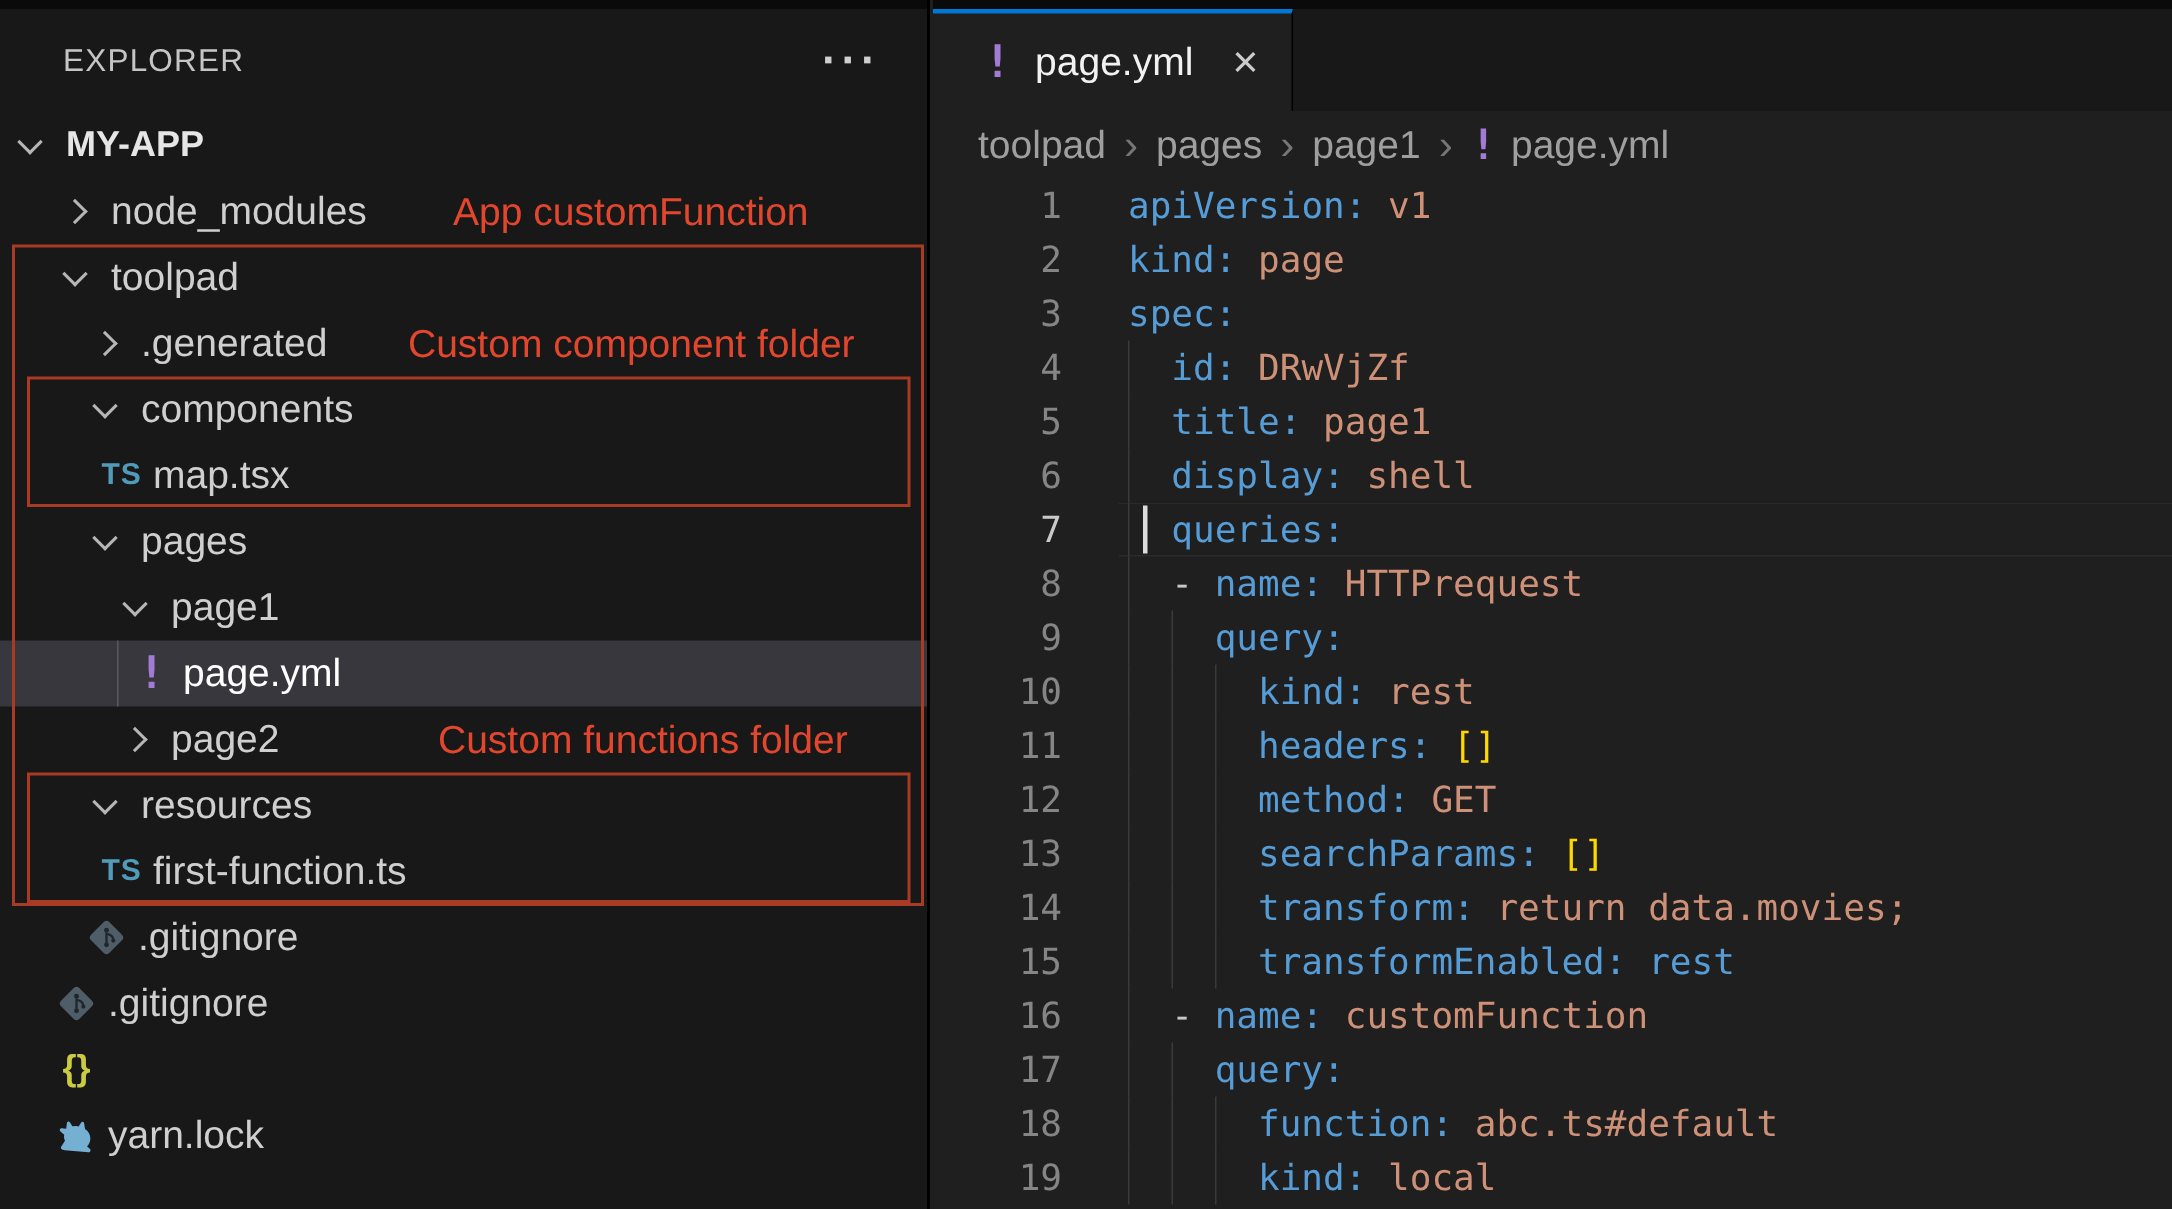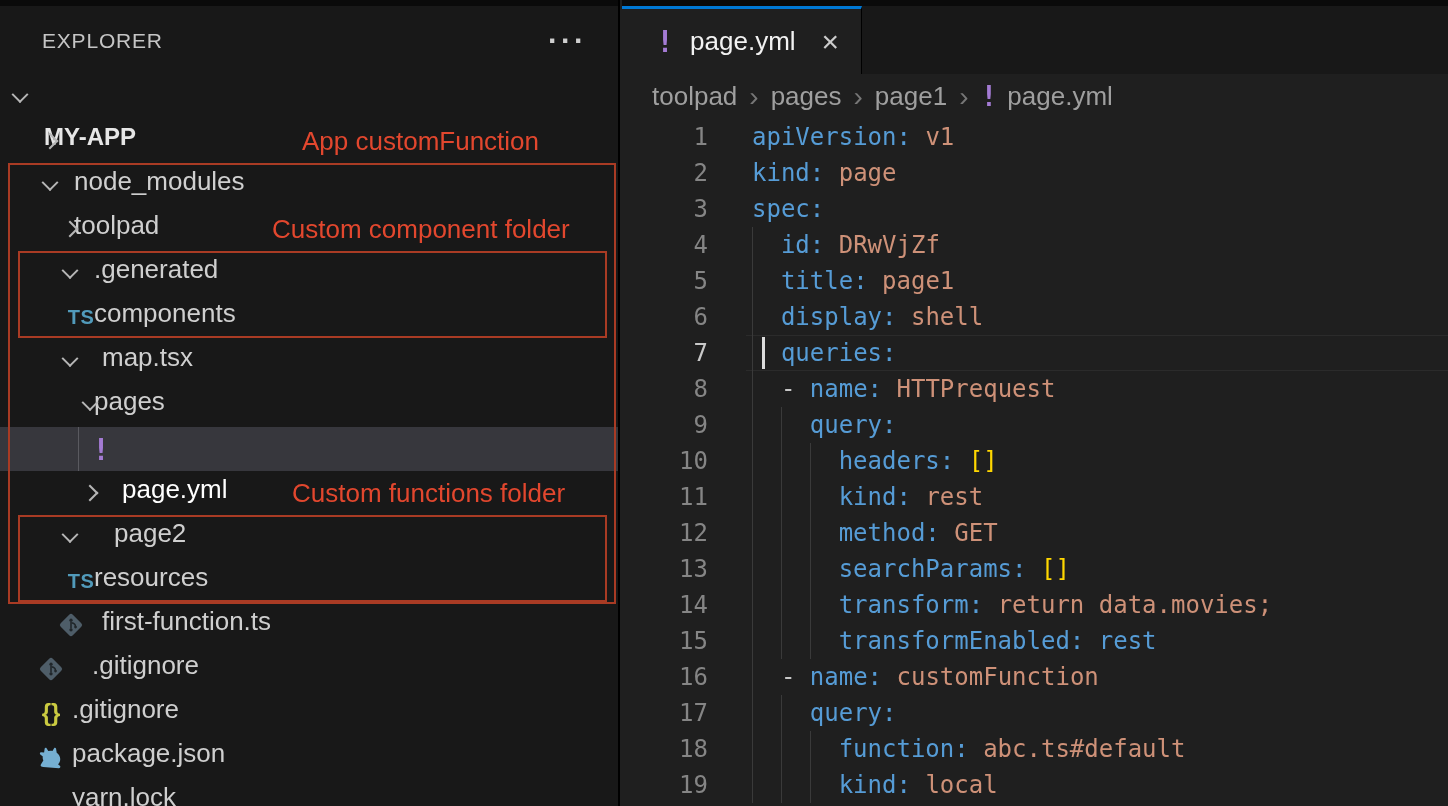--- a/index.html
+++ b/index.html
@@ -25,21 +25,21 @@
   #ex-menu {
     position:absolute; left:548px; top:50%; transform:translateY(-50%);
     font-size:30px; font-weight:bold; letter-spacing:3px; color:#cfcfcf; cursor:pointer;
   }
   #tree { position:absolute; left:0; top:75px; width:100%; }
   .row { position:relative; width:100%; height:44px; cursor:pointer; }
   .row.selected { background: var(--sel-bg, #37373d); }
   .row.selected::before { content:""; position:absolute; left:78px; top:0; bottom:0; width:1px; background:#5a5a60; }
   .row .label {
     position:absolute; top:50%; transform:translateY(-50%);
-    font-size:26px; color:#cfcfcf; white-space:nowrap;margin-top:40px;
+    font-size:26px; color:#cfcfcf; white-space:nowrap;
   }
   .row.root .label { font-weight:700; font-size:24px; color:#e6e6e6; }
   .row.selected .label { color:#ffffff; }
   .chev {
     position:absolute; top:50%; width:12px; height:12px;
     border-right:2px solid #b6b6b6; border-bottom:2px solid #b6b6b6;
   }
   .chev.down { transform:translateY(-70%) rotate(45deg); }
   .chev.right { transform:translateY(-50%) rotate(-45deg); }
   .ficon { position:absolute; top:50%; transform:translateY(-50%); width:30px; text-align:center; }
@@ -185,21 +185,20 @@
               <circle cx="10" cy="13.7" r="1.25" fill="#20262a"></circle>
               <path d="M10 7.4v5.2" stroke="#20262a" stroke-width="1.2"></path>
               <path d="M10.4 8.3c1.9.3 3 1.3 3.1 3" stroke="#20262a" stroke-width="1.2" fill="none"></path>
               <circle cx="13.5" cy="11.6" r="1.05" fill="#20262a"></circle>
             </svg>
           </span>
           <span class="label" style="left: 72px;">.gitignore</span>
         </div>
         <div class="row">
           <span class="ficon json" style="left: 36px;">{}</span>
-          <span class="label" style="left: 72px;">package.json</span>
         </div>
         <div class="row">
           <span class="ficon" style="left: 36px;">
             <svg width="26" height="26" viewBox="0 0 20 20">
               <path fill="#75afd2" d="M4 17.6c-1.5 0-2.4-1-1.8-1.9l1.9-3c-.5-1-.6-2-.4-3.1L1.8 8c-.7-.6-.3-1.7.6-1.7l2.3.2.4-2.9c.1-.7 1-1 1.5-.4l1.3 2.1 1.8-.2c.5 0 1 .1 1.4.3l1.3-2.1c.4-.6 1.4-.4 1.5.4l.5 3c1.6 1 2.7 2.8 2.7 4.9 0 1.6-.6 3-1.7 4l1.4 1.2c.8.6.3 1.8-.7 1.8z"></path>
             </svg>
           </span>
           <span class="label" style="left: 72px;">yarn.lock</span>
         </div>
       </div>
@@ -264,22 +263,22 @@
       <div id="code">
           <div class="code-line"><span class="tk-k">apiVersion:</span><span class="tk-p"> </span><span class="tk-v">v1</span></div>
           <div class="code-line"><span class="tk-k">kind:</span><span class="tk-p"> </span><span class="tk-v">page</span></div>
           <div class="code-line"><span class="tk-k">spec:</span></div>
           <div class="code-line"><span class="iguide"></span><span class="tk-k">id:</span><span class="tk-p"> </span><span class="tk-v">DRwVjZf</span></div>
           <div class="code-line"><span class="iguide"></span><span class="tk-k">title:</span><span class="tk-p"> </span><span class="tk-v">page1</span></div>
           <div class="code-line"><span class="iguide"></span><span class="tk-k">display:</span><span class="tk-p"> </span><span class="tk-v">shell</span></div>
           <div class="code-line current"><span class="iguide"></span><span class="tk-k">queries:</span><span id="cursor"></span></div>
           <div class="code-line"><span class="iguide"></span><span class="tk-p">- </span><span class="tk-k">name:</span><span class="tk-p"> </span><span class="tk-v">HTTPrequest</span></div>
           <div class="code-line"><span class="iguide"></span><span class="iguide"></span><span class="tk-k">query:</span></div>
+          <div class="code-line"><span class="iguide"></span><span class="iguide"></span><span class="iguide"></span><span class="tk-k">kind:</span><span class="tk-p"> </span><span class="tk-v">rest</span></div>
           <div class="code-line"><span class="iguide"></span><span class="iguide"></span><span class="iguide"></span><span class="tk-k">headers:</span><span class="tk-p"> </span><span class="tk-b">[]</span></div>
-          <div class="code-line"><span class="iguide"></span><span class="iguide"></span><span class="iguide"></span><span class="tk-k">kind:</span><span class="tk-p"> </span><span class="tk-v">rest</span></div>
           <div class="code-line"><span class="iguide"></span><span class="iguide"></span><span class="iguide"></span><span class="tk-k">method:</span><span class="tk-p"> </span><span class="tk-v">GET</span></div>
           <div class="code-line"><span class="iguide"></span><span class="iguide"></span><span class="iguide"></span><span class="tk-k">searchParams:</span><span class="tk-p"> </span><span class="tk-b">[]</span></div>
           <div class="code-line"><span class="iguide"></span><span class="iguide"></span><span class="iguide"></span><span class="tk-k">transform:</span><span class="tk-p"> </span><span class="tk-v">return data.movies;</span></div>
           <div class="code-line"><span class="iguide"></span><span class="iguide"></span><span class="iguide"></span><span class="tk-k">transformEnabled:</span><span class="tk-p"> </span><span class="tk-k">rest</span></div>
           <div class="code-line"><span class="iguide"></span><span class="tk-p">- </span><span class="tk-k">name:</span><span class="tk-p"> </span><span class="tk-v">customFunction</span></div>
           <div class="code-line"><span class="iguide"></span><span class="iguide"></span><span class="tk-k">query:</span></div>
           <div class="code-line"><span class="iguide"></span><span class="iguide"></span><span class="iguide"></span><span class="tk-k">function:</span><span class="tk-p"> </span><span class="tk-v">abc.ts#default</span></div>
           <div class="code-line"><span class="iguide"></span><span class="iguide"></span><span class="iguide"></span><span class="tk-k">kind:</span><span class="tk-p"> </span><span class="tk-v">local</span></div>
         </div>
     </div>

